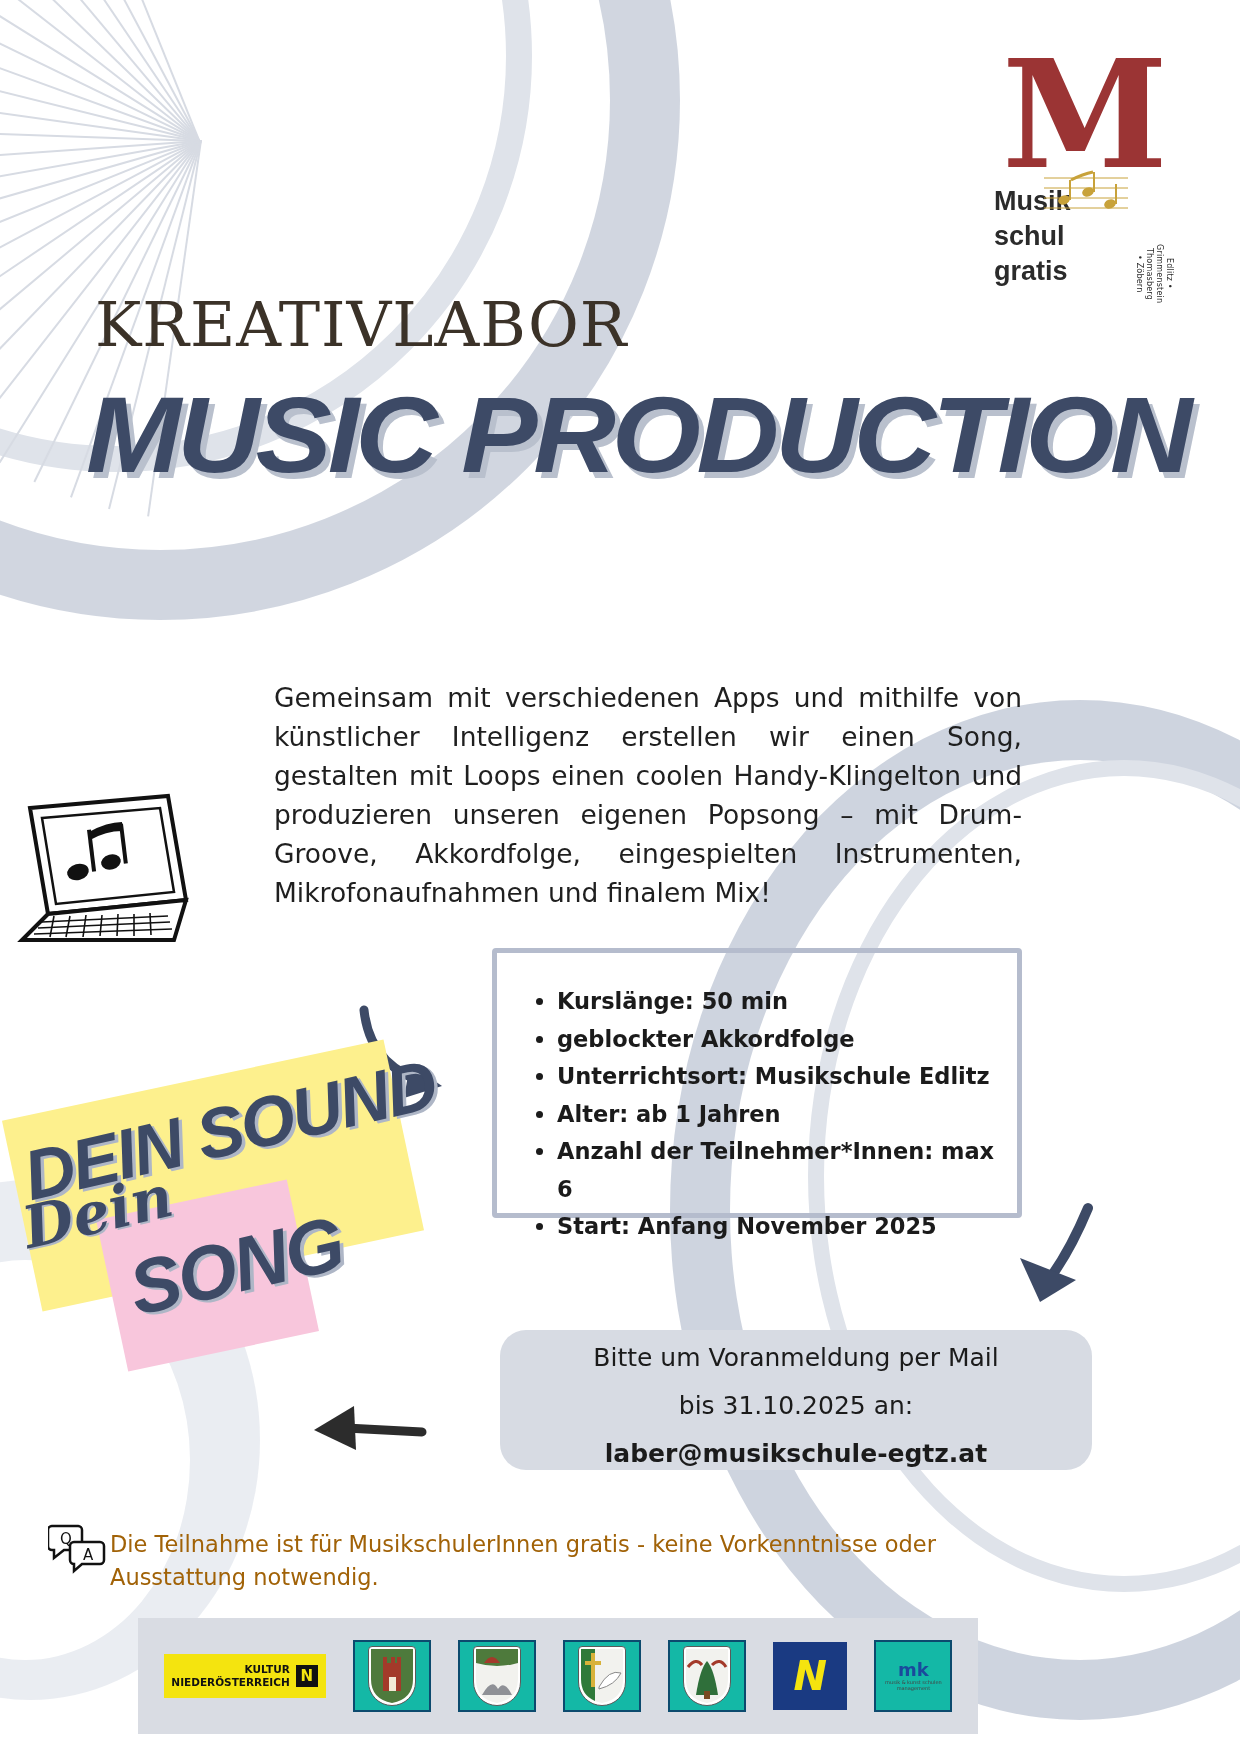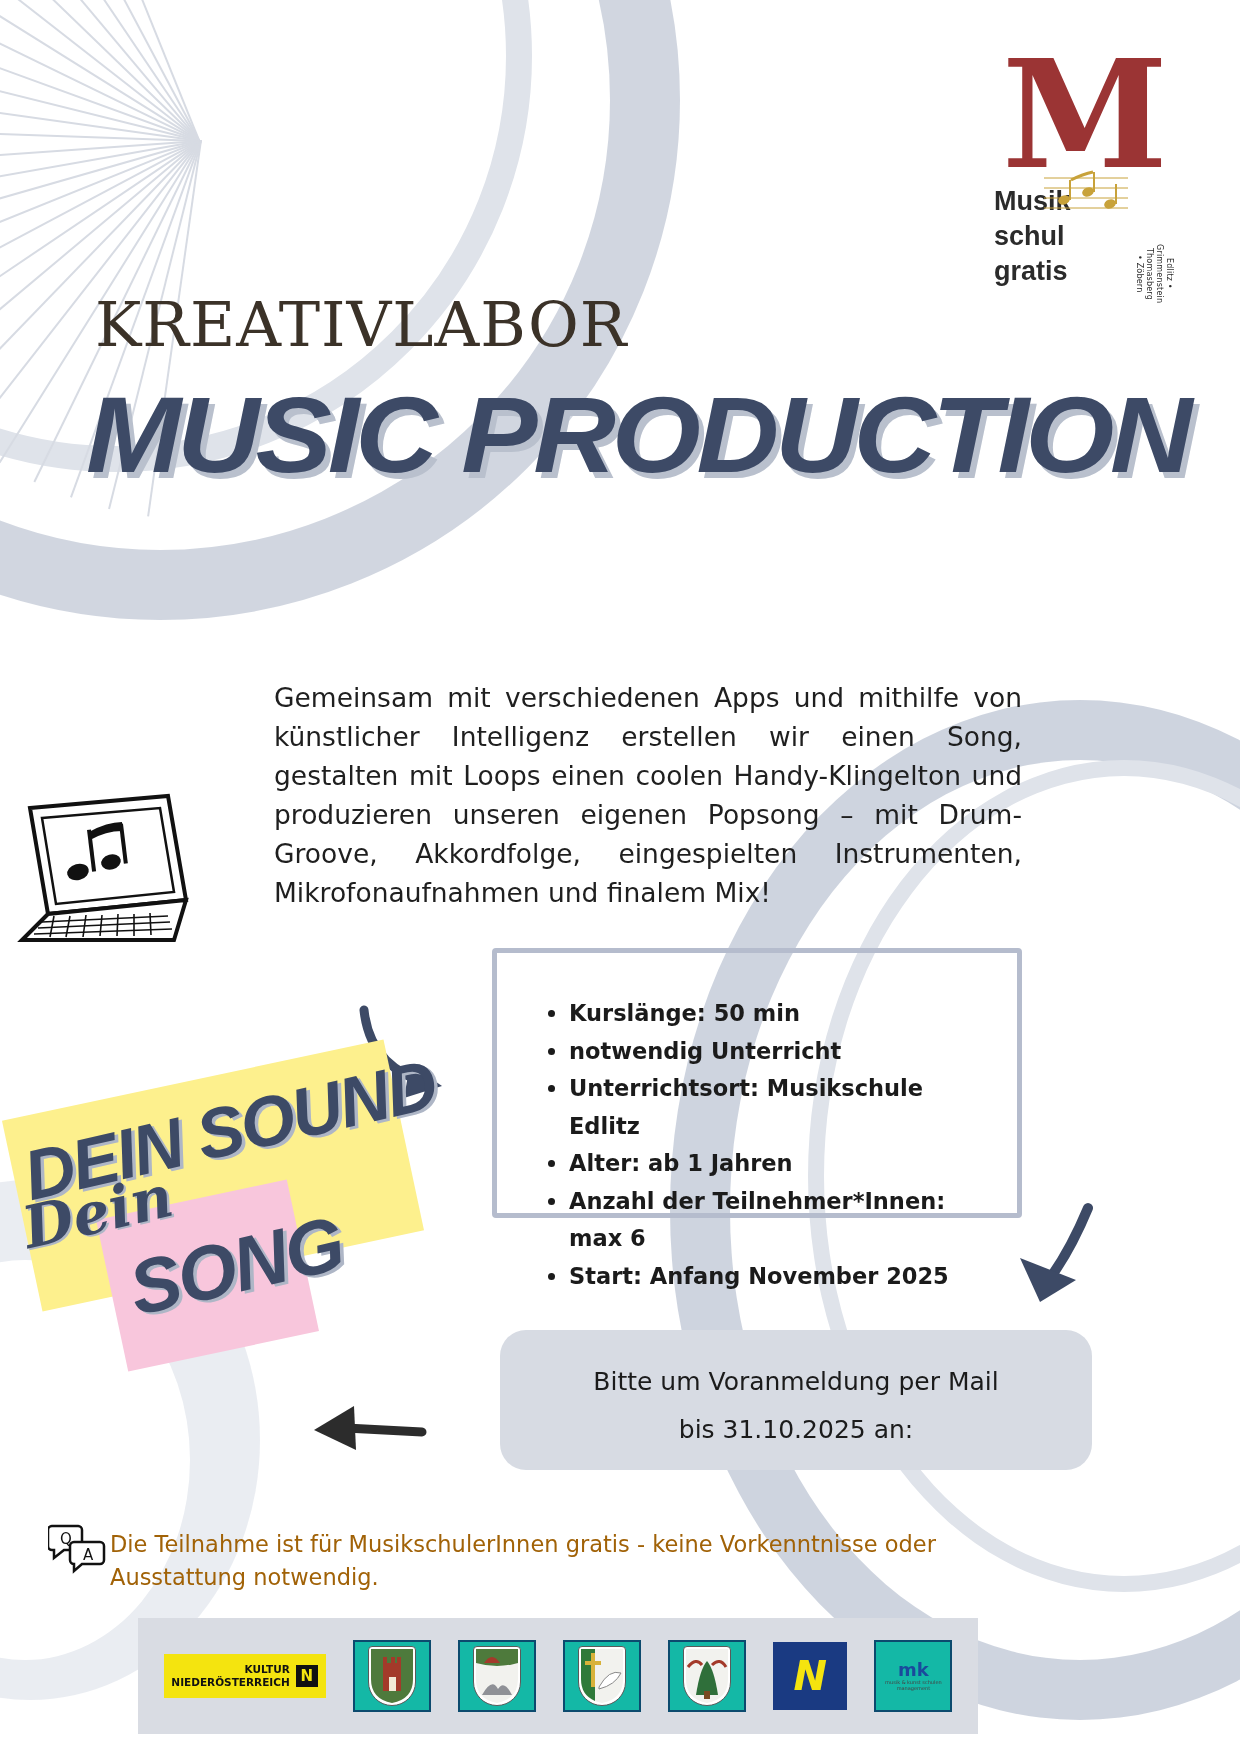--- a/index.html
+++ b/index.html
@@ -191,21 +191,21 @@
     position: absolute;
     left: 492px;
     top: 948px;
     width: 520px;
     height: 260px;
     border: 5px solid #b5bccd;
     border-radius: 4px;
     background: transparent;
   }
   .infobox ul {
-    margin: 16px;
+    margin: 4px;
     padding: 26px 0 0 56px;
     list-style: disc;
   }
   .infobox li {
     font-size: 22.5px;
     font-weight: 700;
     color: #1b1b1b;
     line-height: 37.5px;
   }
 
@@ -503,37 +503,38 @@
   <path d="M10 58 l20 44 l36 -22 z" fill="#3d4a66"></path>
 </svg>
 <svg class="arrow-3" viewBox="0 0 120 60">
   <path d="M112 32 L36 28" stroke="#2c2c2c" stroke-width="9" fill="none" stroke-linecap="round"></path>
   <path d="M44 6 L4 30 L46 50 z" fill="#2c2c2c"></path>
 </svg>
 
 <div class="infobox">
   <ul>
     <li>Kurslänge: 50 min</li>
-    <li>notwendig Unterricht</li>
+    <li>geblockter Akkordfolge</li>
     <li>Unterrichtsort: Musikschule Edlitz</li>
     <li>Alter: ab 1 Jahren</li>
     <li>Anzahl der Teilnehmer*Innen: max 6</li>
     <li>Start: Anfang November 2025</li>
   </ul>
 </div>
 
 <div class="sticker-yellow"></div>
 <div class="sticker-pink"></div>
 <div class="dein-sound">DEIN SOUND</div>
 <div class="dein-script">Dein</div>
 <div class="song">SONG</div>
 
 <div class="mailbox">
   <div>Bitte um Voranmeldung per Mail</div>
   <div>bis 31.10.2025 an:</div>
+  <div class="mail-address">laber@musikschule-egtz.at</div>
 </div>
 
 <svg class="qa-icon" viewBox="0 0 58 52">
   <path d="M4 4 h26 a4 4 0 0 1 4 4 v16 a4 4 0 0 1 -4 4 h-14 l-10 8 v-8 h-2 a4 4 0 0 1 -4 -4 v-16 a4 4 0 0 1 4 -4 z" fill="#fff" stroke="#111" stroke-width="2.5"></path>
   <text x="12" y="22" font-size="15" font-family="DejaVu Sans" fill="#111">Q</text>
   <path d="M26 20 h26 a4 4 0 0 1 4 4 v14 a4 4 0 0 1 -4 4 h-18 l-8 7 v-7 h-0 a4 4 0 0 1 -4 -4 v-14 a4 4 0 0 1 4 -4 z" fill="#fff" stroke="#111" stroke-width="2.5"></path>
   <text x="35" y="38" font-size="15" font-family="DejaVu Sans" fill="#111">A</text>
 </svg>
 <div class="footnote">Die Teilnahme ist für MusikschulerInnen gratis - keine Vorkenntnisse oder Ausstattung notwendig.</div>
 

